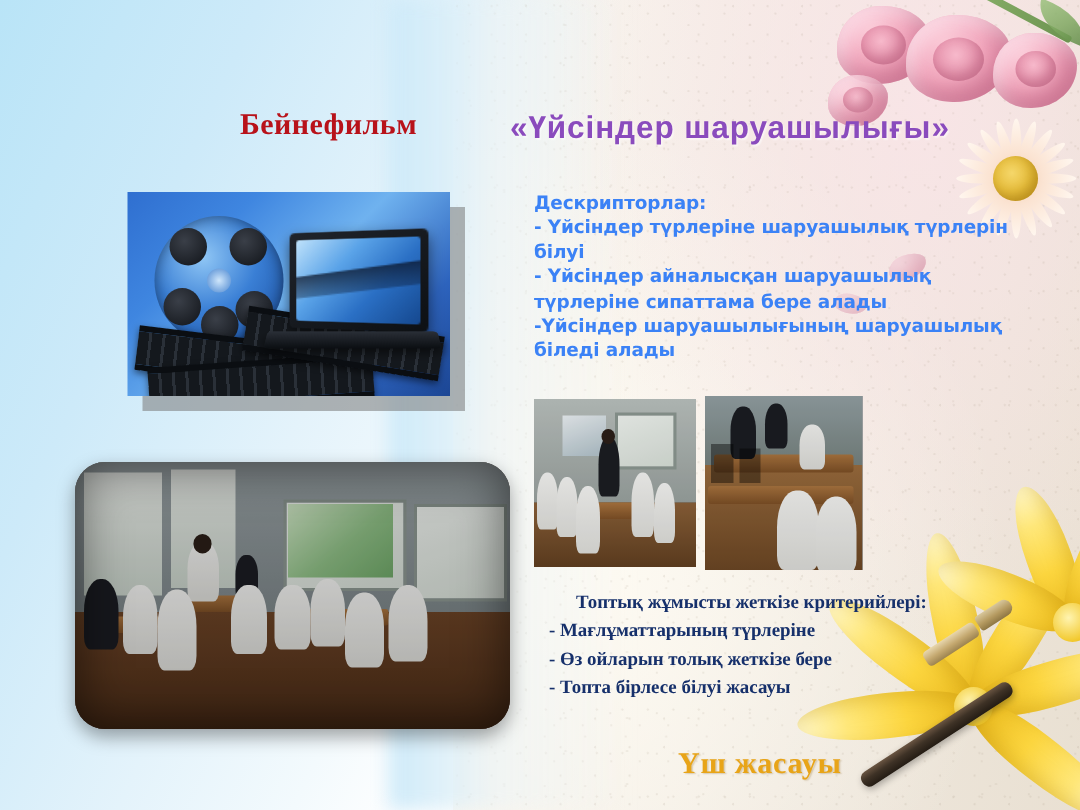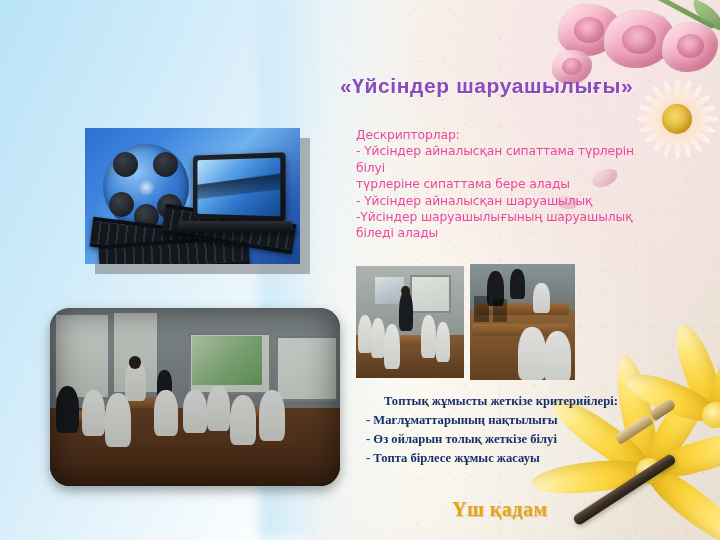--- a/index.html
+++ b/index.html
@@ -156,22 +156,23 @@
     text-shadow: 1px 1px 1px rgba(255,255,255,.55);
     white-space:nowrap;
   }
   .descriptors {
     position:absolute;
     left:356px; top:127px;
     width: 330px;
     font-family:"DejaVu Sans", sans-serif;
     font-size:12.3px;
     line-height:16.4px;
-    color:#ec4899;
+    color:#3b82f6;
     letter-spacing:-.1px;
+    font-weight:bold;
   }
   .descriptors .d-line { white-space:pre-wrap; }
 
   .criteria {
     position:absolute;
     left:358px; top:392px;
     width: 330px;
     font-family:"Liberation Serif", serif;
     font-weight:bold;
     font-size:12.6px;
@@ -439,35 +440,36 @@
       <div class="sc-person" style="left:38%;top:4%;width:14%;height:26%;"></div>
       <div class="sc-person w" style="left:60%;top:16%;width:16%;height:26%;"></div>
       <div class="sc-person w" style="left:46%;top:54%;width:26%;height:46%;"></div>
       <div class="sc-person w" style="left:70%;top:58%;width:26%;height:44%;"></div>
       <div class="sc-dark" style="left:4%;top:28%;width:14%;height:22%;opacity:.75;"></div>
       <div class="sc-dark" style="left:22%;top:30%;width:13%;height:20%;opacity:.7;"></div>
       <div class="sc-dark" style="left:0;top:0;width:100%;height:100%;opacity:.14;"></div>
     </div>
   </div>
 
+  <div class="heading-video">Бейнефильм</div>
 
   <div class="title-main">«Үйсіндер  шаруашылығы»</div>
 
   <div class="descriptors">
     <div class="d-line">Дескрипторлар:</div>
-    <div class="d-line">- Үйсіндер айналысқан сипаттама түрлерін</div>
+    <div class="d-line">- Үйсіндер түрлеріне шаруашылық түрлерін</div>
     <div class="d-line">білуі</div>
+    <div class="d-line">- Үйсіндер айналысқан шаруашылық</div>
     <div class="d-line">түрлеріне сипаттама бере алады</div>
-    <div class="d-line">- Үйсіндер айналысқан шаруашылық</div>
     <div class="d-line">-Үйсіндер шаруашылығының шаруашылық</div>
     <div class="d-line">біледі алады</div>
   </div>
 
   <div class="criteria">
     <span class="c-head">Топтық жұмысты жеткізе критерийлері:</span>
-    <span class="c-item">- Мағлұматтарының нақтылығы</span>
-    <span class="c-item">- Өз ойларын толық жеткізе білуі</span>
-    <span class="c-item">- Топта бірлесе жұмыс жасауы</span>
-  </div>
-
-  <div class="footer-step">Үш қадам</div>
+    <span class="c-item">- Мағлұматтарының түрлеріне</span>
+    <span class="c-item">- Өз ойларын толық жеткізе бере</span>
+    <span class="c-item">- Топта бірлесе білуі жасауы</span>
+  </div>
+
+  <div class="footer-step">Үш жасауы</div>
 
 </div>
 
 </body></html>

